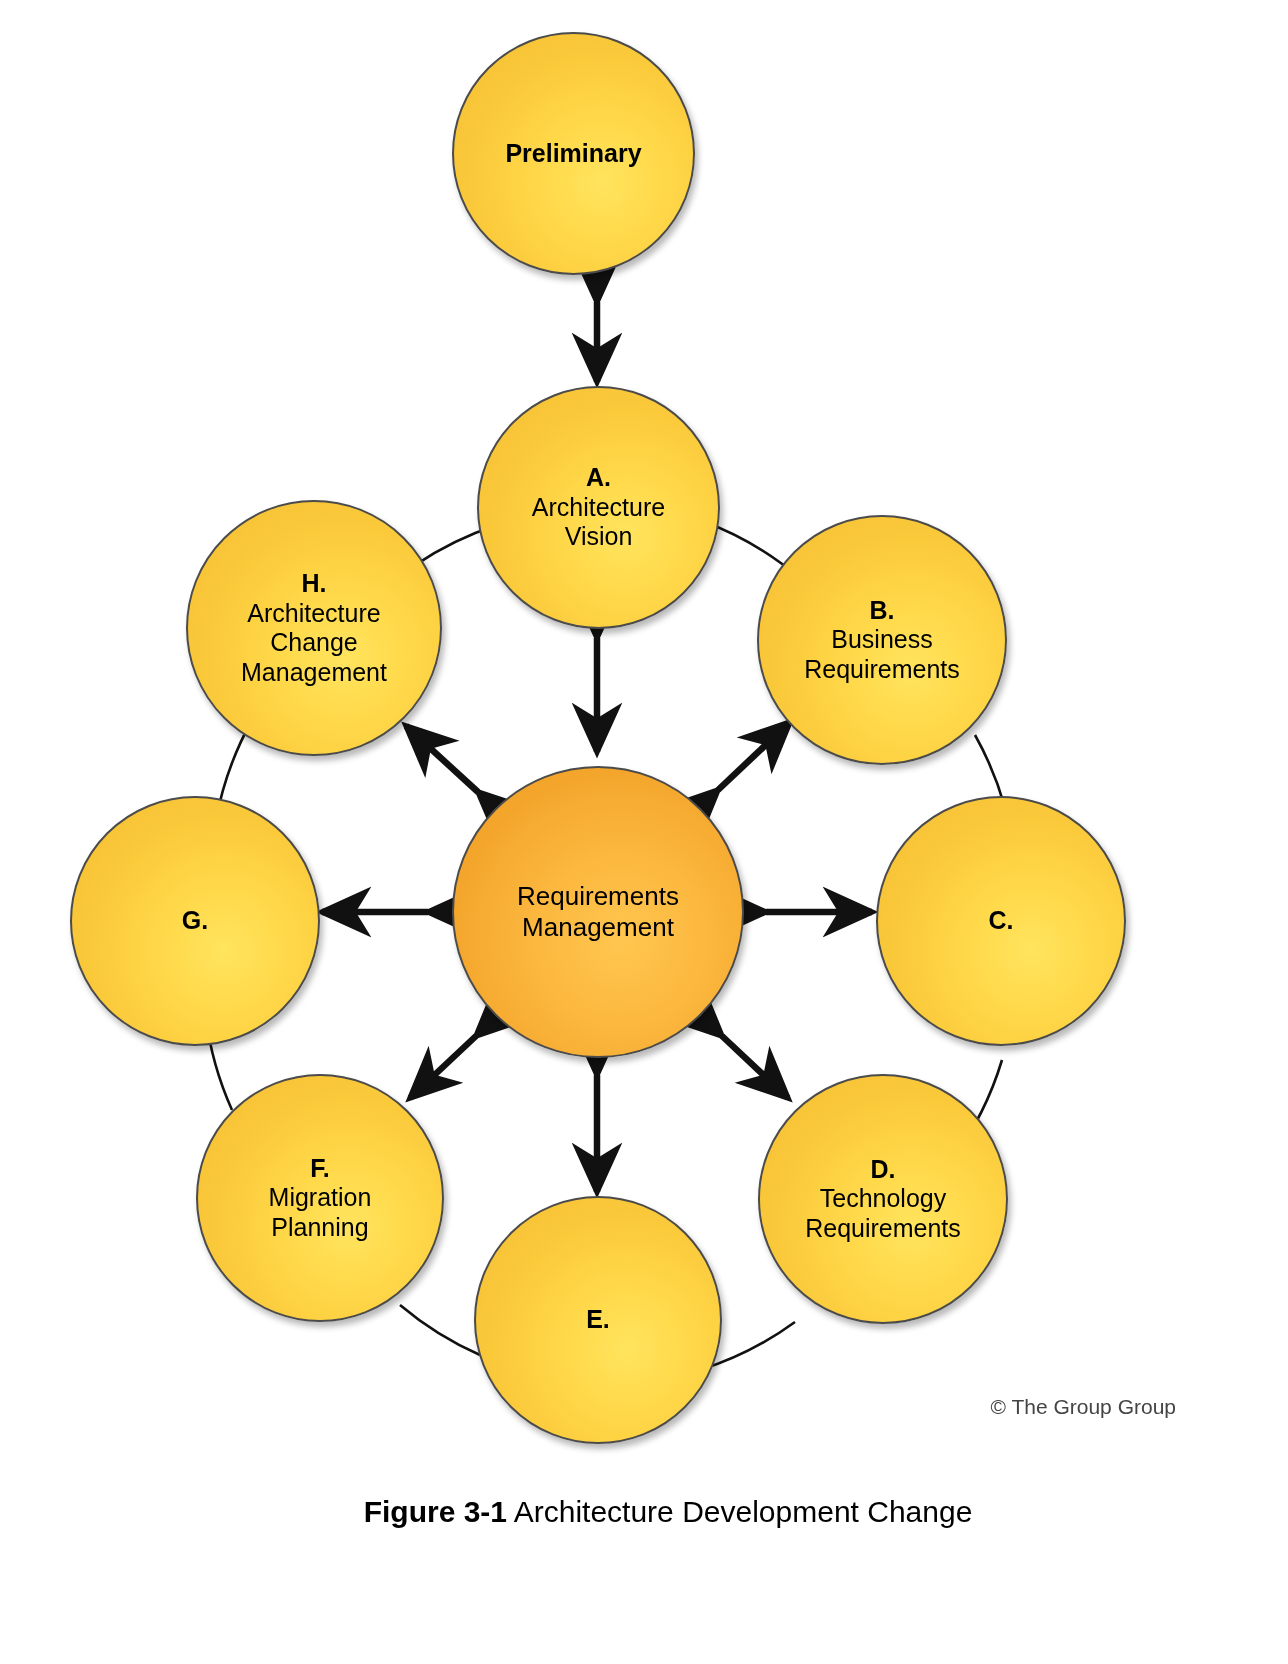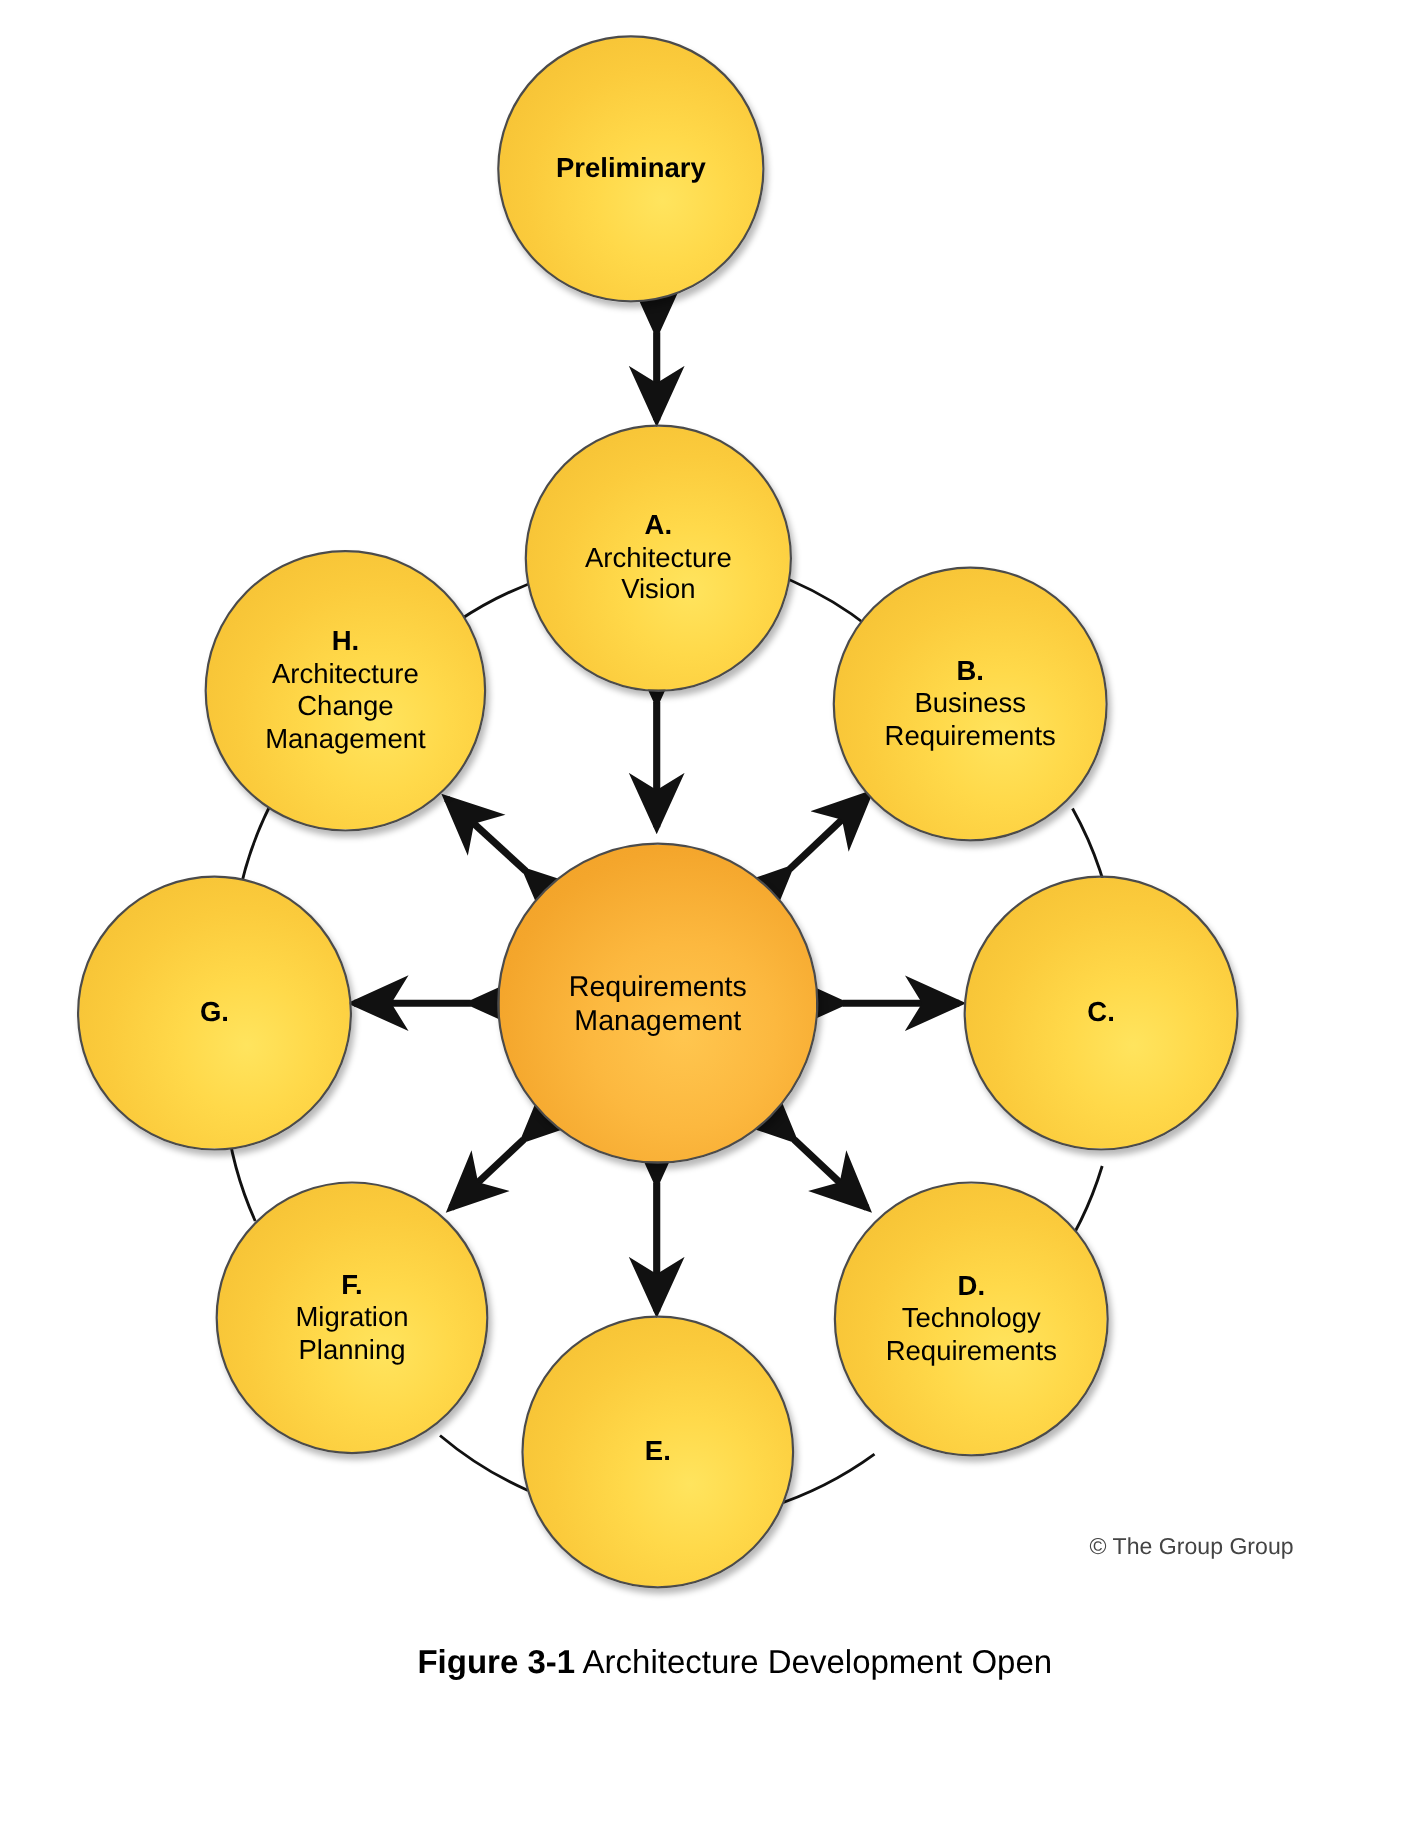--- a/index.html
+++ b/index.html
@@ -174,16 +174,16 @@
     <div class="node center" style="left:452px; top:766px; width:292px; height:292px;">
       <span class="txt">Requirements
 Management</span>
     </div>
 
     <div class="credit">© The Group Group</div>
   </div>
 
   <div class="caption">
     <span class="fig-num">Figure 3-1</span>
-    <span class="fig-title">Architecture Development Open</span>
+    <span class="fig-title">Architecture Development Change</span>
   </div>
 
 </div>
 
 </body></html>

